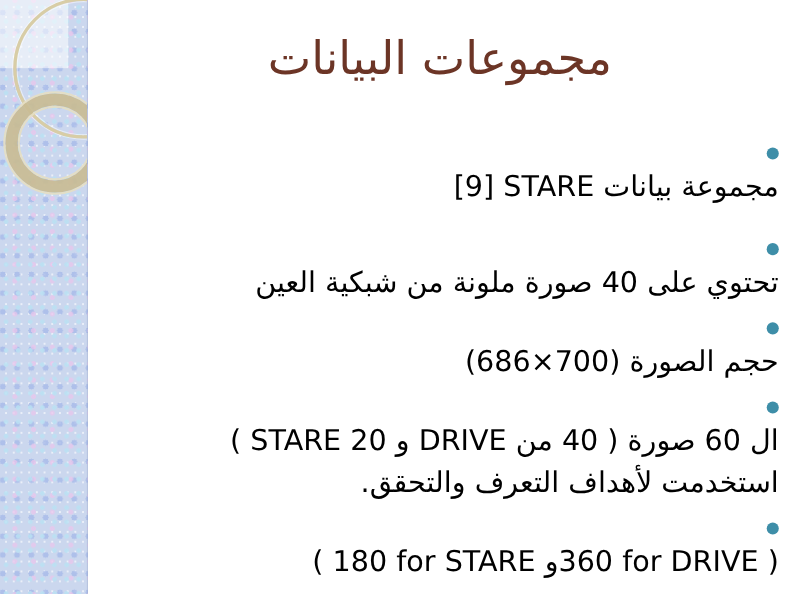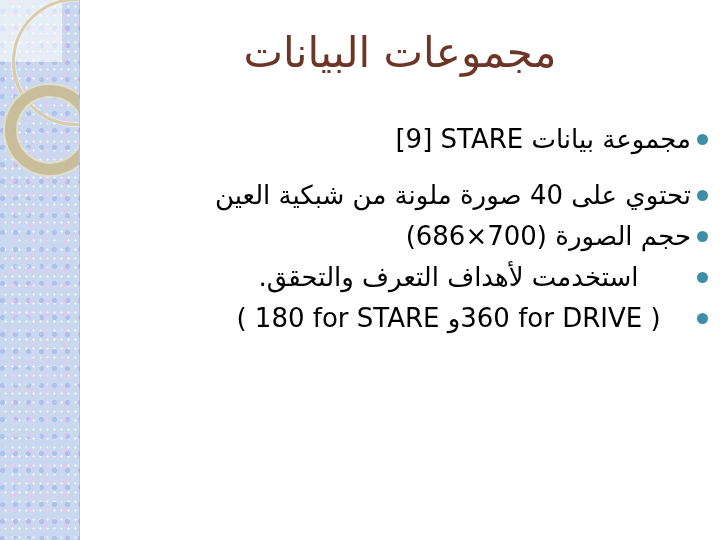--- a/index.html
+++ b/index.html
@@ -41,32 +41,32 @@
   .title{
     position:absolute;top:16px;left:110px;right:30px;margin:12px;
     text-align:center;
     font-family:"DejaVu Serif","DejaVu Sans",serif;
     font-size:42px;font-weight:normal;line-height:1.2;
     color:var(--c-title,#6c3526);
     direction:rtl;
   }
   
   .bullets{position:absolute;top:120px;right:12px;left:96px;direction:rtl;}
-  .bullet{display:flex;flex-direction:row;gap:6px;margin-bottom:3px;direction:rtl;}
+  .bullet{display:flex;flex-direction:column;gap:6px;margin-bottom:3px;direction:rtl;}
   .bullet.gap-after{margin-bottom:18px;}
   .dot{
     flex:none;width:11px;height:11px;border-radius:50%;
     background:var(--c-dot,#3e8ea8);margin-top:14px;
   }
   .lines{flex:1;min-width:0;}
   .line{
     direction:rtl;text-align:right;white-space:nowrap;
     font-size:26px;line-height:38px;color:var(--c-body,#000);
   }
-  .line.center{text-align:center;margin-left:110px;}
+  .line.center{margin-left:110px;}
 </style>
 </head>
 <body>
 
 <div class="slide" style="--c-title: #6C3526; --c-body: #000000; --c-dot: #3E8EA8; --c-bg: #FFFFFF; --c-side: #CBD7EE; --c-ring: #C9BC94; --c-circle: #D8CDA6;">
 
   <div class="sidebar">
     <div class="sq"></div>
     <div class="c-thin"></div>
     <div class="c-thick"></div>
@@ -93,20 +93,21 @@
     <div class="bullet">
       <span class="dot"></span>
       <div class="lines">
         <div class="line">حجم الصورة (700×686)</div>
       </div>
     </div>
 
     <div class="bullet">
       <span class="dot"></span>
       <div class="lines">
+        <div class="line">ال 60 صورة ( 40 من DRIVE و STARE 20 )</div>
         <div class="line center">استخدمت لأهداف التعرف والتحقق.</div>
       </div>
     </div>
 
     <div class="bullet">
       <span class="dot"></span>
       <div class="lines">
         <div class="line center">( ⁦360 for DRIVE⁩و ⁦180 for STARE⁩  )</div>
       </div>
     </div>

